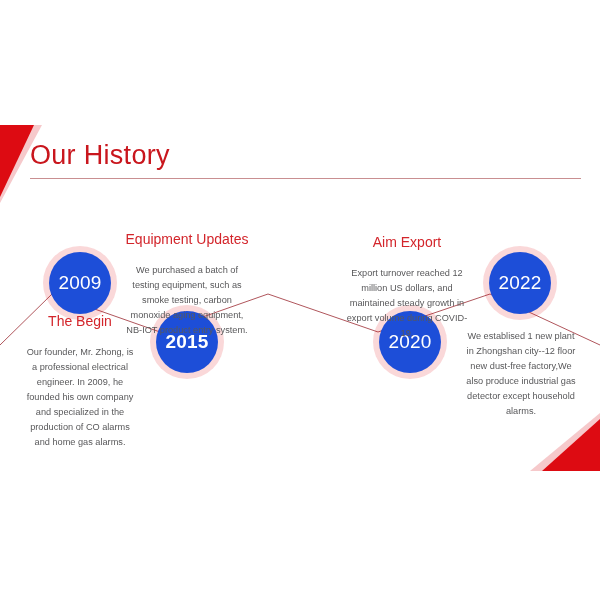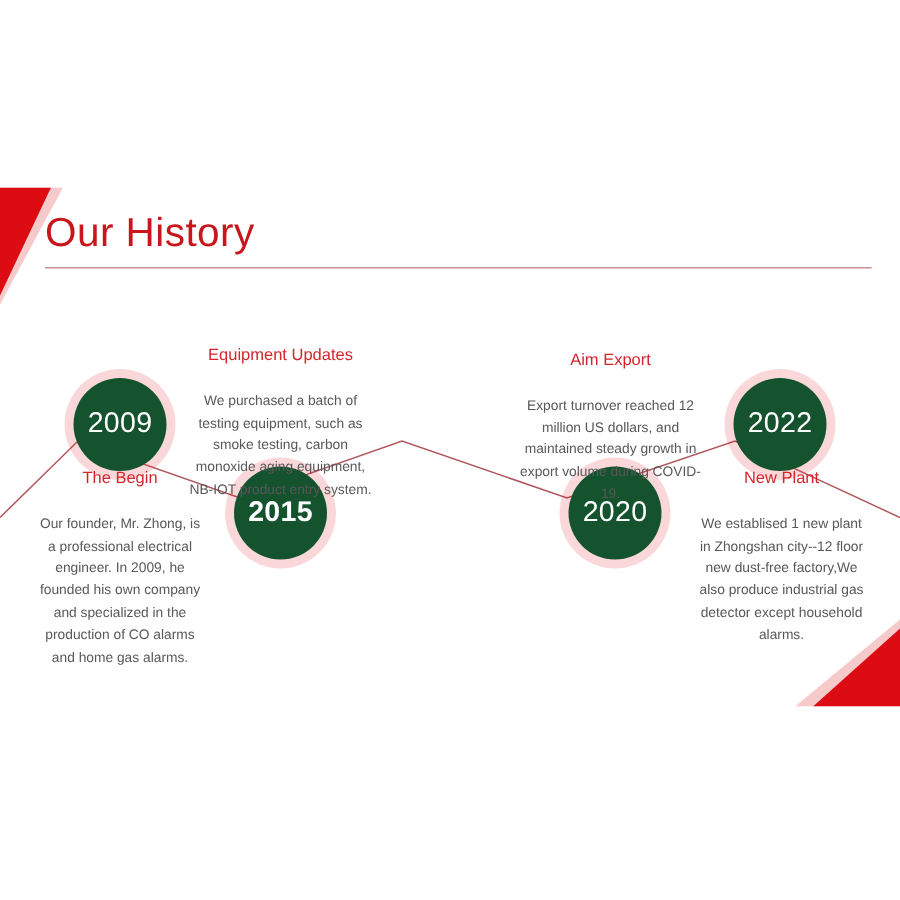--- a/index.html
+++ b/index.html
@@ -65,37 +65,37 @@
     position: absolute;
     left: 0;
     top: 0;
   }
 
   .node {
     position: absolute;
     width: 62px;
     height: 62px;
     border-radius: 50%;
-    background: #14532d;
+    background: #1d4ed8;
     box-shadow: 0 0 0 6px rgba(221,11,18,0.16);
     display: flex;
     align-items: center;
     justify-content: center;
     color: #ffffff;
     font-size: 19px;
     letter-spacing: 0.2px;
   }
 
   .block {
     position: absolute;
     text-align: center;
   }
   .block-heading {
     color: #d3252b;
-    font-size: 11px;
+    font-size: 14px;
     line-height: 1.15;
     margin: 0 0 3px 0;
     white-space: nowrap;
   }
   .block-body {
     color: #58585a;
     font-size: 9.2px;
     line-height: 1.62;
     margin: 16px;
   }
@@ -149,18 +149,17 @@
     </div>
     <div class="block upper" style="left:328px; top:234px; width:158px;">
       <p class="block-heading">Aim Export</p>
       <p class="block-body">Export turnover reached 12 million US dollars,  and maintained steady growth in export volume during COVID-19.</p>
     </div>
 
     <div class="node" style="left:489px; top:252px;">
       <span>2022</span>
     </div>
     <div class="block lower" style="left:449px; top:313px; width:144px;">
-      <p class="block-heading">New Plant</p>
       <p class="block-body">We establised 1 new plant in Zhongshan city--12 floor new dust-free factory,We also produce industrial gas detector except household alarms.</p>
     </div>
 
   </div>
 </div>
 
 </body></html>

